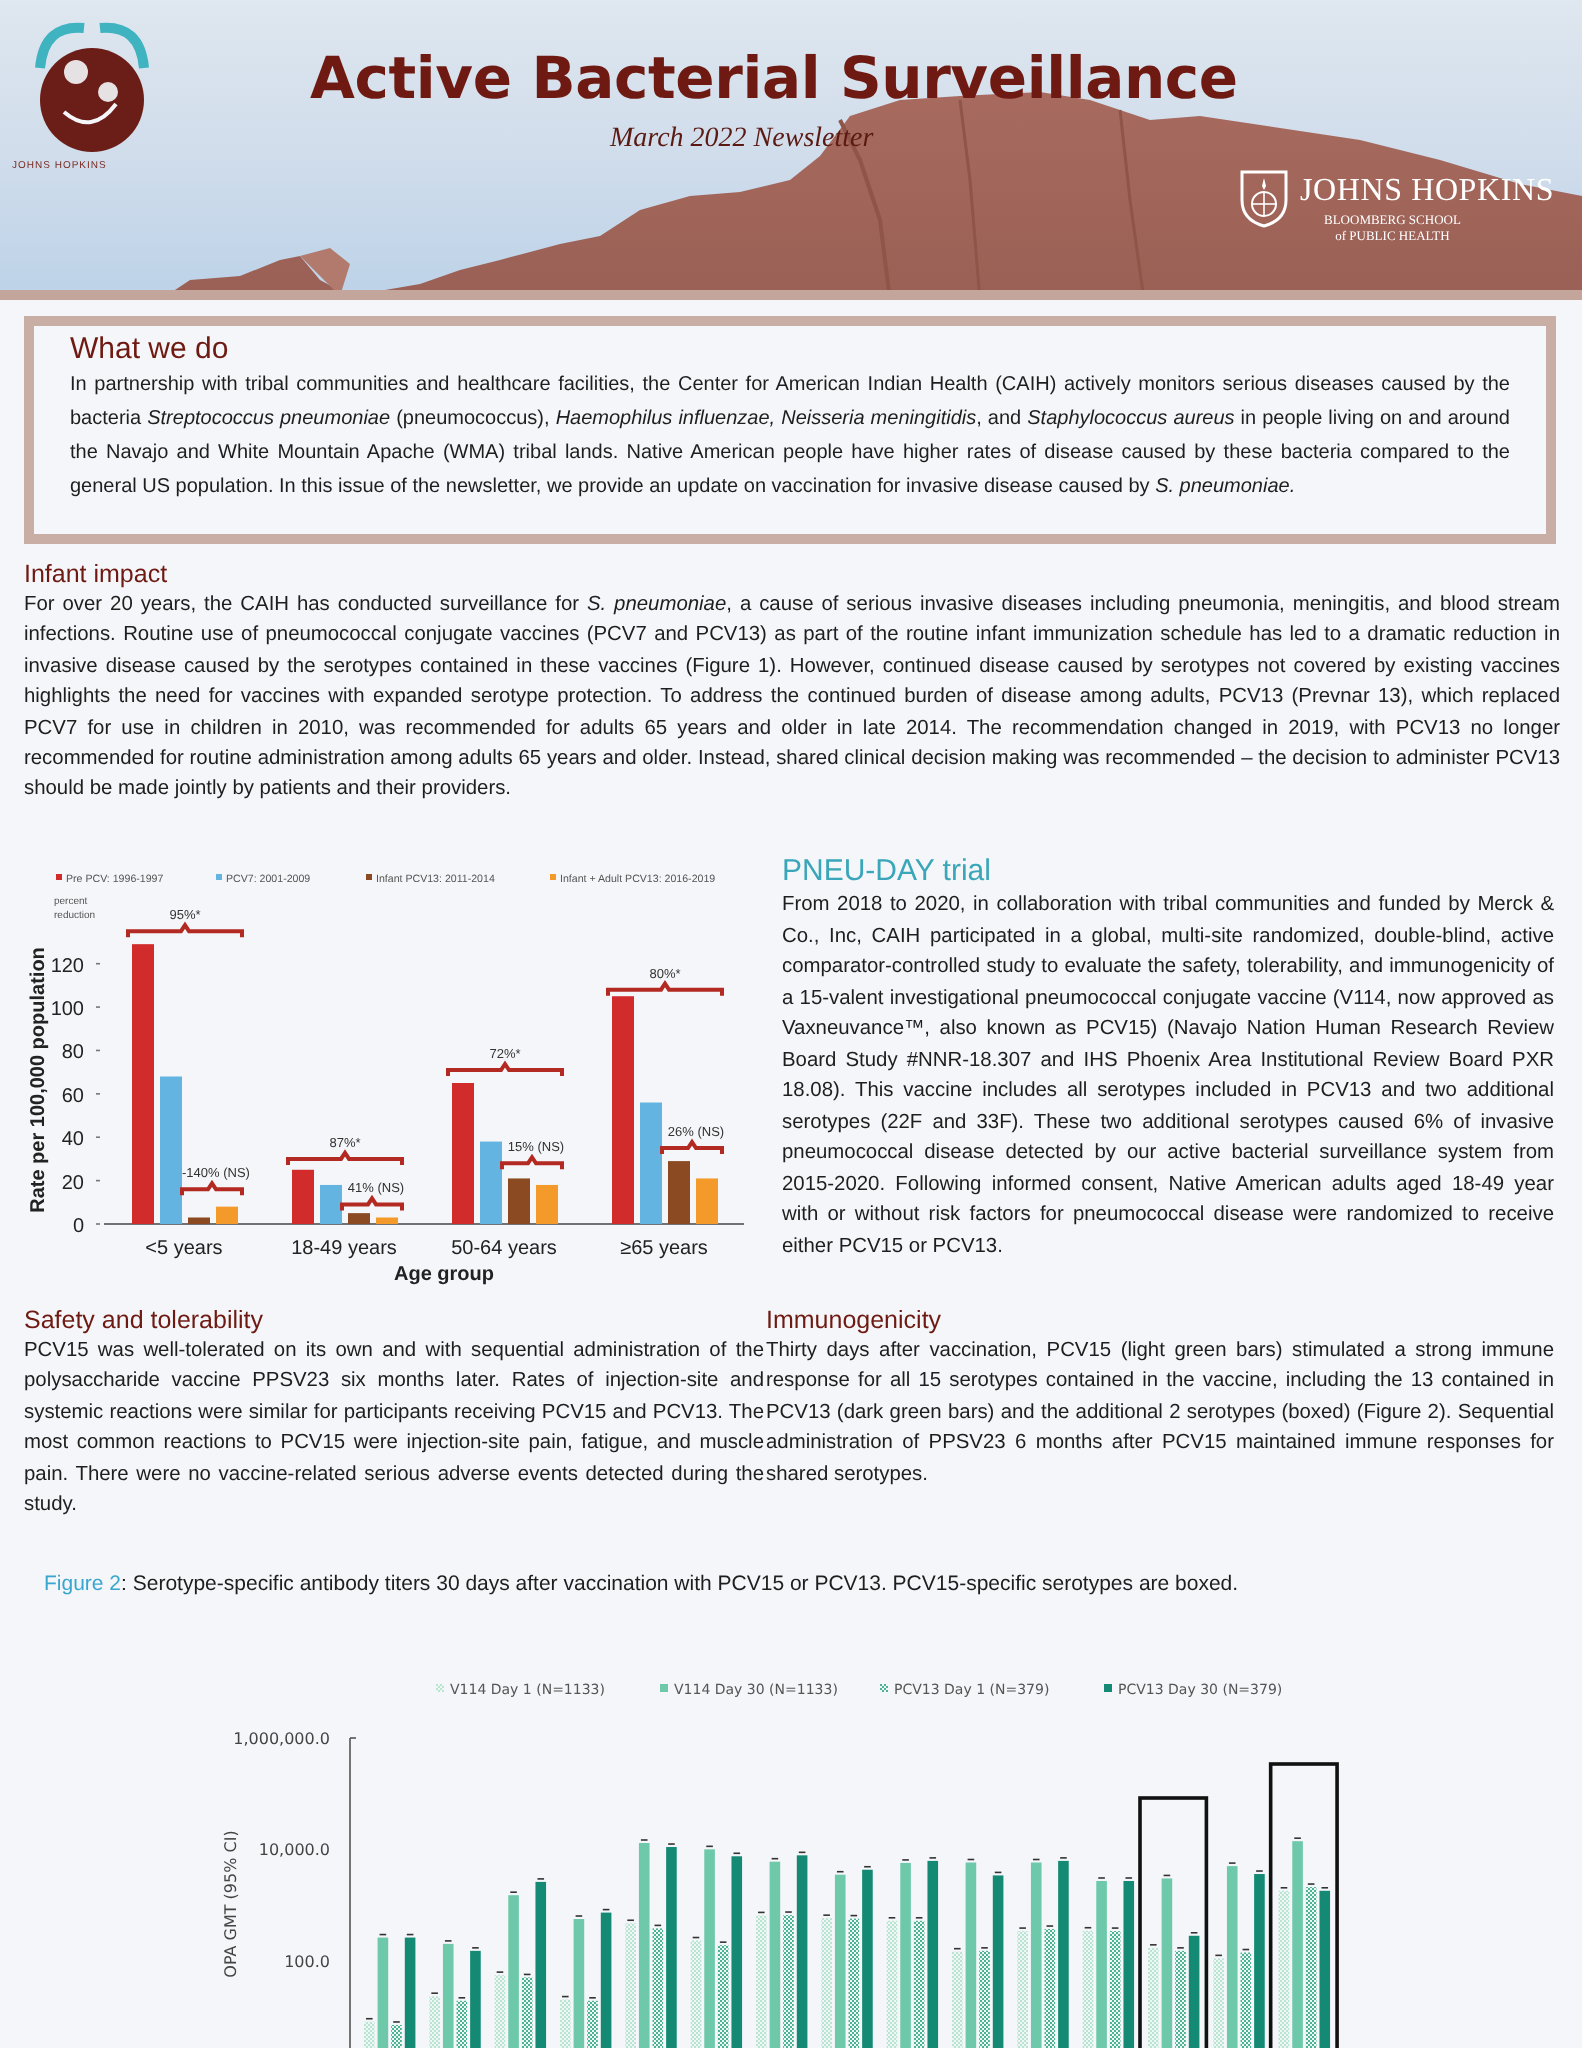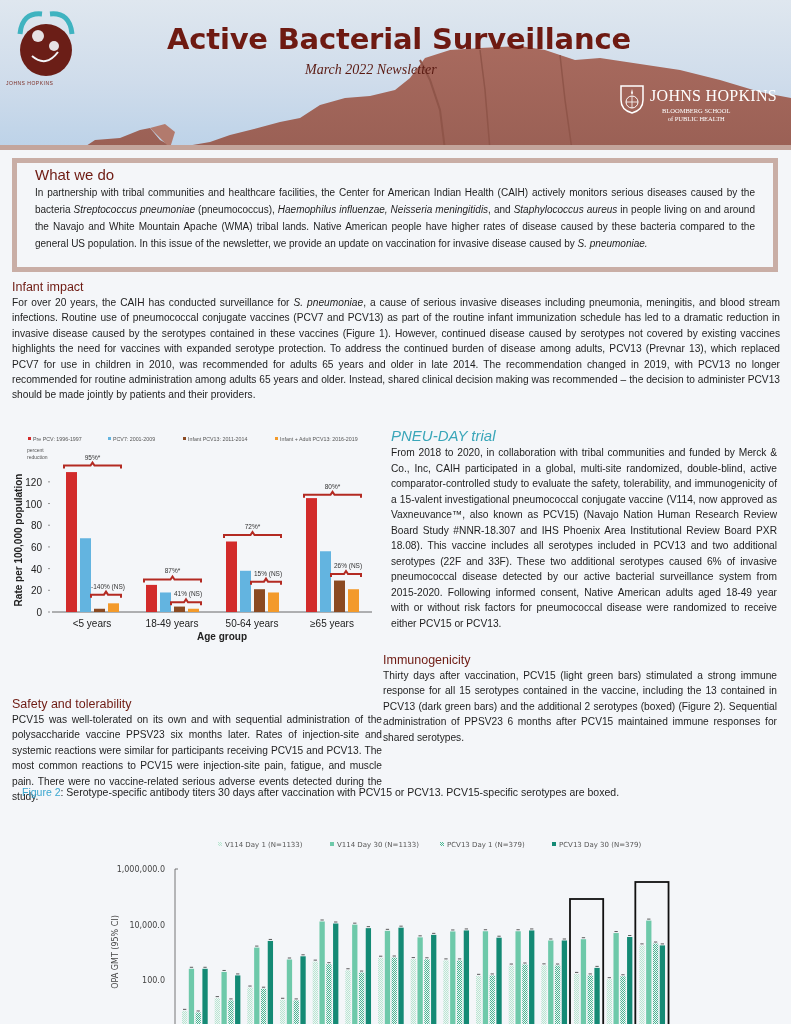--- a/index.html
+++ b/index.html
@@ -11,40 +11,40 @@
     background: linear-gradient(180deg, #dfe7ef 0%, #cfdceb 55%, #bcd2e8 100%); }
   .header svg.landscape { position: absolute; left: 0; top: 0; }
   .logo { position: absolute; left: 6px; top: 6px; width: 82px; }
   .logo-mark { width: 68px; height: 72px; margin-left: 6px; position: relative; }
   .logo-sub { font-size: 5px; color: #7a2b22; letter-spacing: 0.5px; margin-top: 2px; text-align: left; }
   .logo-text { color: #7a2b22; font-weight: bold; line-height: 12px; letter-spacing: 0.5px; }
   .logo-text .l1 { font-size: 11px; }
   .logo-text .l2 { font-size: 10px; letter-spacing: 1.6px; }
   .logo-text .l3 { font-size: 15px; letter-spacing: 1px; line-height: 15px; }
   .logo-text .l4 { font-size: 14px; letter-spacing: 0.5px; line-height: 14px; }
-  .title { position: absolute; left: 167px; top: 22px; font-size: 29px; font-weight: bold; color: #6e1a12;
+  .title { position: absolute; left: 155px; top: 22px; font-size: 29px; font-weight: bold; color: #6e1a12;
     font-family: "DejaVu Sans", sans-serif; letter-spacing: -0.2px; }
   .subtitle { position: absolute; left: 305px; top: 62px; font-size: 14px; font-style: italic; color: #5a1a12;
     font-family: Liberation Serif, serif; }
   .jhu { position: absolute; left: 618px; top: 84px; color: #fff; }
   .jhu-name { font-family: "Liberation Serif", serif; font-size: 16px; letter-spacing: 0.3px; position: absolute; left: 32px; top: 3px; white-space: nowrap; }
   .jhu-sub { font-family: "Liberation Serif", serif; font-size: 6.5px; position: absolute; left: 44px; top: 23px; white-space: nowrap; text-align: center; line-height: 8px; }
 
   
   .whatbox { position: absolute; left: 12px; top: 158px; width: 766px; height: 114px; background: #c9aea6; padding: 5px; }
   .whatinner { background: #f4f6f9; width: 100%; height: 100%; padding: 3px 18px; }
   .what-h { font-size: 15px; color: #6e1a12; margin-bottom: 1px; }
   .para { font-size: 10px; line-height: 17px; text-align: justify; color: #1e1e1e; }
   .para i { font-style: italic; }
 
   .sec { position: absolute; }
   .sec h3 { font-weight: normal; font-size: 12.5px; color: #6e1a12; margin-bottom: 1px; }
   .sec p { font-size: 10.2px; line-height: 15.4px; text-align: justify; color: #1e1e1e; }
 
-  .pneu-h { font-size: 15px !important; color: #3aa6b9 !important; font-weight: normal; font-style: italic; }
+  .pneu-h { font-size: 15px !important; color: #3aa6b9 !important; font-weight: normal; }
 
   
   .chart1 { position: absolute; left: 0; top: 428px; width: 390px; height: 218px; }
   .chart2 { position: absolute; left: 0; top: 836px; width: 710px; height: 224px; }
   .fig2cap { position: absolute; left: 22px; top: 786px; font-size: 10.5px; color: #1e1e1e; }
   .fig2cap .lbl { color: #3aa6cf; }
 </style>
 </head>
 <body>
 
@@ -175,21 +175,21 @@
       <path d="M331 149.03846153846155 L331 146.03846153846155 L344 146.03846153846155 L346 143.03846153846155 L348 146.03846153846155 L361 146.03846153846155 L361 149.03846153846155" stroke="#b32a22" stroke-width="2" fill="none"></path>
       <text x="348" y="140.03846153846155" font-size="6.5" text-anchor="middle" fill="#333" font-family="Liberation Sans, sans-serif">26% (NS)</text>
     </svg>
 </div>
 
 <div class="sec" style="left:391px; top:427px; width:386px;">
   <h3 class="pneu-h">PNEU-DAY trial</h3>
   <p style="line-height:15.5px;">From 2018 to 2020, in collaboration with tribal communities and funded by Merck &amp; Co., Inc, CAIH participated in a global, multi-site randomized, double-blind, active comparator-controlled study to evaluate the safety, tolerability, and immunogenicity of a 15-valent investigational pneumococcal conjugate vaccine (V114, now approved as Vaxneuvance™, also known as PCV15) (Navajo Nation Human Research Review Board Study #NNR-18.307 and IHS Phoenix Area Institutional Review Board PXR 18.08). This vaccine includes all serotypes included in PCV13 and two additional serotypes (22F and 33F). These two additional serotypes caused 6% of invasive pneumococcal disease detected by our active bacterial surveillance system from 2015-2020. Following informed consent, Native American adults aged 18-49 year with or without risk factors for pneumococcal disease were randomized to receive either PCV15 or PCV13.</p>
 </div>
 
-<div class="sec" style="left:12px; top:653px; width:370px;margin-top:44px;">
+<div class="sec" style="left:12px; top:653px; width:370px;">
   <h3>Safety and tolerability</h3>
   <p>PCV15 was well-tolerated on its own and with sequential administration of the polysaccharide vaccine PPSV23 six months later. Rates of injection-site and systemic reactions were similar for participants receiving PCV15 and PCV13. The most common reactions to PCV15 were injection-site pain, fatigue, and muscle pain. There were no vaccine-related serious adverse events detected during the study.</p>
 </div>
 
 <div class="sec" style="left:383px; top:653px; width:394px;">
   <h3>Immunogenicity</h3>
   <p>Thirty days after vaccination, PCV15 (light green bars) stimulated a strong immune response for all 15 serotypes contained in the vaccine, including the 13 contained in PCV13 (dark green bars) and the additional 2 serotypes (boxed) (Figure 2). Sequential administration of PPSV23 6 months after PCV15 maintained immune responses for shared serotypes.</p>
 </div>
 
 <div class="fig2cap">

